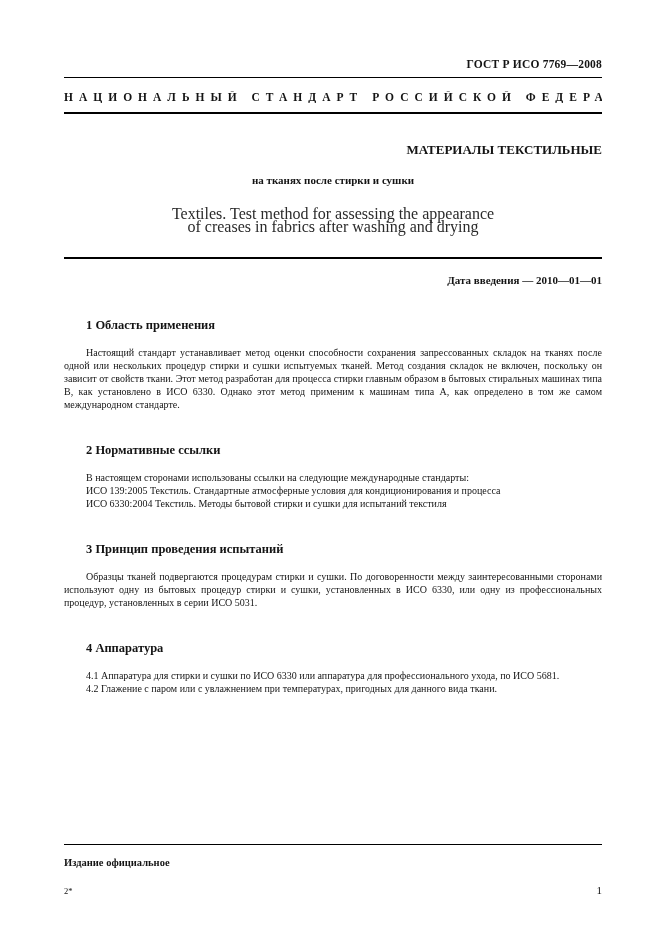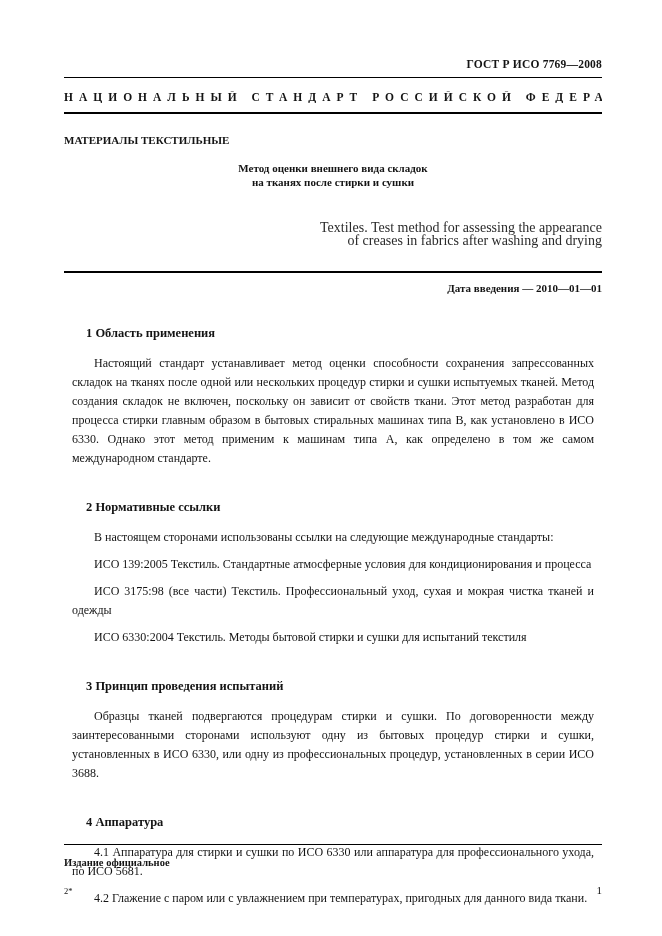--- a/index.html
+++ b/index.html
@@ -31,57 +31,57 @@
     font-size: 11.5px;
     letter-spacing: 6px;
     text-align: justify;
     text-align-last: justify;
     white-space: nowrap;
     overflow: hidden;
   }
   .national-rule { margin-top: 9px; }
 
   .title-group {
-    margin-top: 20px;
-    text-align: left;
+    margin-top: 28px;
+    text-align: right;
     font-weight: bold;
-    font-size: 11px;
+    font-size: 13px;
   }
   .title-ru {
     margin-top: 15px;
     text-align: center;
     font-weight: bold;
     font-size: 11px;
     line-height: 14px;
   }
   .title-en {
-    margin-top: 32px;
-    text-align: right;
-    font-size: 14px;
+    margin-top: 20px;
+    text-align: center;
+    font-size: 16px;
     line-height: 13px;
     color: #2a2a2a;
   }
   .title-rule { margin-top: 24px; }
 
   .intro-date {
-    margin-top: 9px;
+    margin-top: 15px;
     text-align: right;
     font-weight: bold;
     font-size: 11px;
   }
 
   .section-heading {
     margin: 32px 0 13px 22px;
     font-weight: bold;
     font-size: 12.5px;
   }
   .body-p {
-    margin: 8px;
-    font-size: 12px;
-    line-height: 19px;
+    margin: 0;
+    font-size: 10px;
+    line-height: 13px;
     text-align: justify;
     text-indent: 22px;
   }
 
   .footer {
     position: absolute;
     left: 64px;
     right: 60px;
     bottom: 40px;
   }
@@ -106,44 +106,42 @@
 
   <div class="doc-code">ГОСТ Р ИСО 7769—2008</div>
   <hr class="rule-thin">
 
   <div class="national">НАЦИОНАЛЬНЫЙ СТАНДАРТ РОССИЙСКОЙ ФЕДЕРАЦИИ</div>
   <hr class="rule-thick national-rule">
 
   <div class="title-group">МАТЕРИАЛЫ ТЕКСТИЛЬНЫЕ</div>
 
   <div class="title-ru">
-    <div>Метод оценки внешнего вида складок</div>
     <div>на тканях после стирки и сушки</div>
   </div>
 
   <div class="title-en">
     <div>Textiles. Test method for assessing the appearance</div>
     <div>of creases in fabrics after washing and drying</div>
   </div>
 
   <hr class="rule-thick title-rule">
 
   <div class="intro-date">Дата введения — 2010—01—01</div>
 
   <div class="section-heading">1 Область применения</div>
   <p class="body-p">Настоящий стандарт устанавливает метод оценки способности сохранения запрессованных складок на тканях после одной или нескольких процедур стирки и сушки испытуемых тканей. Метод создания складок не включен, поскольку он зависит от свойств ткани. Этот метод разработан для процесса стирки главным образом в бытовых стиральных машинах типа В, как установлено в  ИСО 6330. Однако этот метод применим к машинам типа А, как определено в том же самом международном стандарте.</p>
 
   <div class="section-heading">2 Нормативные ссылки</div>
   <p class="body-p">В настоящем сторонами использованы ссылки на следующие международные стандарты:</p>
   <p class="body-p">ИСО 139:2005 Текстиль. Стандартные атмосферные условия для кондиционирования и процесса</p>
-  <p class="body-p">ИСО 3175:98 (все части) Текстиль. Профессиональный уход, сухая и мокрая чистка тканей и одежды</p>
   <p class="body-p">ИСО 6330:2004 Текстиль. Методы бытовой стирки и сушки для испытаний текстиля</p>
 
   <div class="section-heading">3 Принцип проведения испытаний</div>
-  <p class="body-p">Образцы тканей подвергаются процедурам стирки и сушки. По договоренности между заинтересованными сторонами используют одну из бытовых процедур стирки и сушки, установленных в ИСО 6330, или одну из профессиональных процедур, установленных в серии ИСО 3688.</p>
+  <p class="body-p">Образцы тканей подвергаются процедурам стирки и сушки. По договоренности между заинтересованными сторонами используют одну из бытовых процедур стирки и сушки, установленных в ИСО 6330, или одну из профессиональных процедур, установленных в серии ИСО 5031.</p>
 
   <div class="section-heading">4 Аппаратура</div>
   <p class="body-p">4.1 Аппаратура для стирки и сушки по ИСО 6330 или аппаратура для профессионального ухода, по ИСО 5681.</p>
   <p class="body-p">4.2 Глажение с паром или с увлажнением при температурах, пригодных для данного вида ткани.</p>
 
   <div class="footer">
     <hr class="rule-thin">
     <div class="footer-note">Издание официальное</div>
     <div class="footer-row">
       <span class="signature-mark">2*</span>

